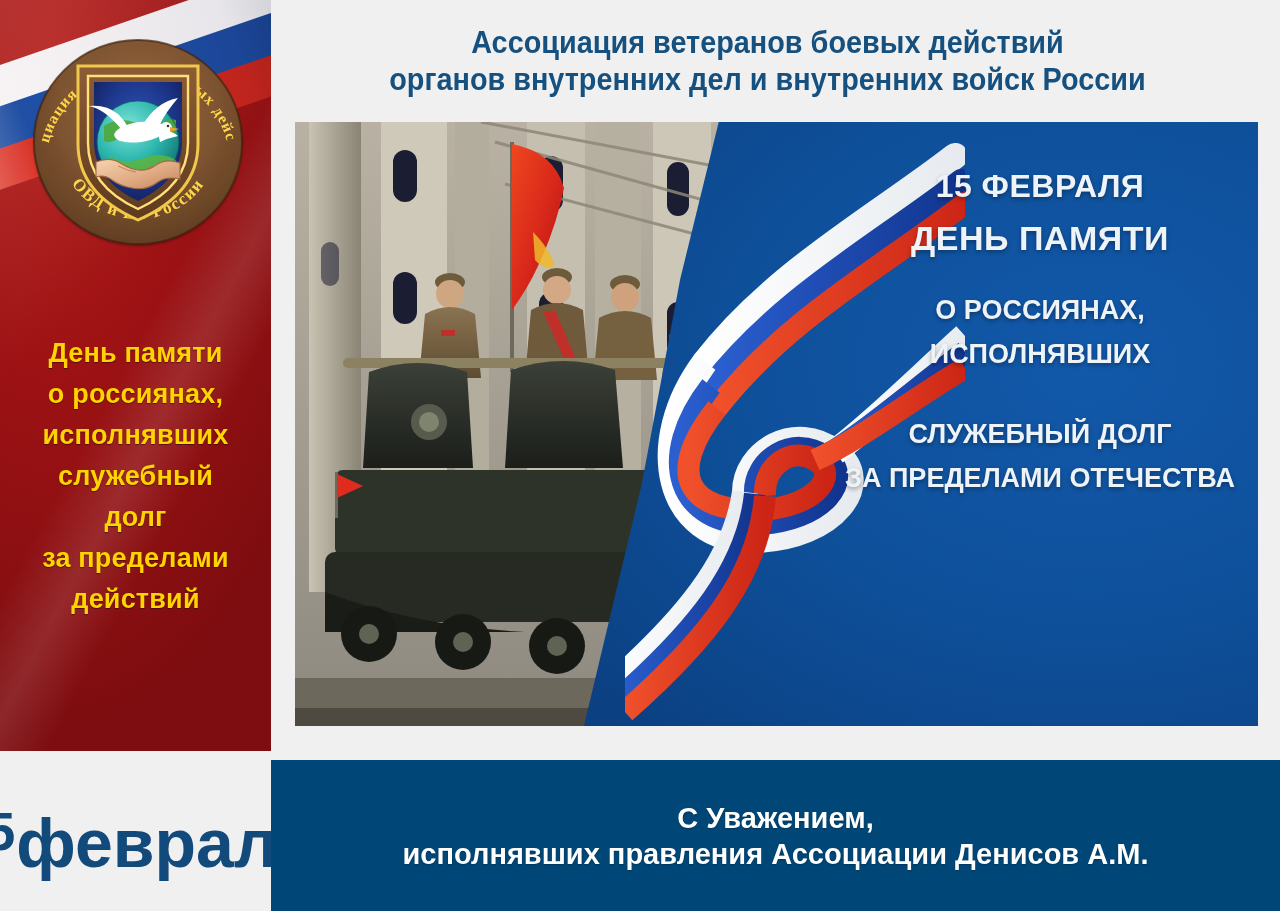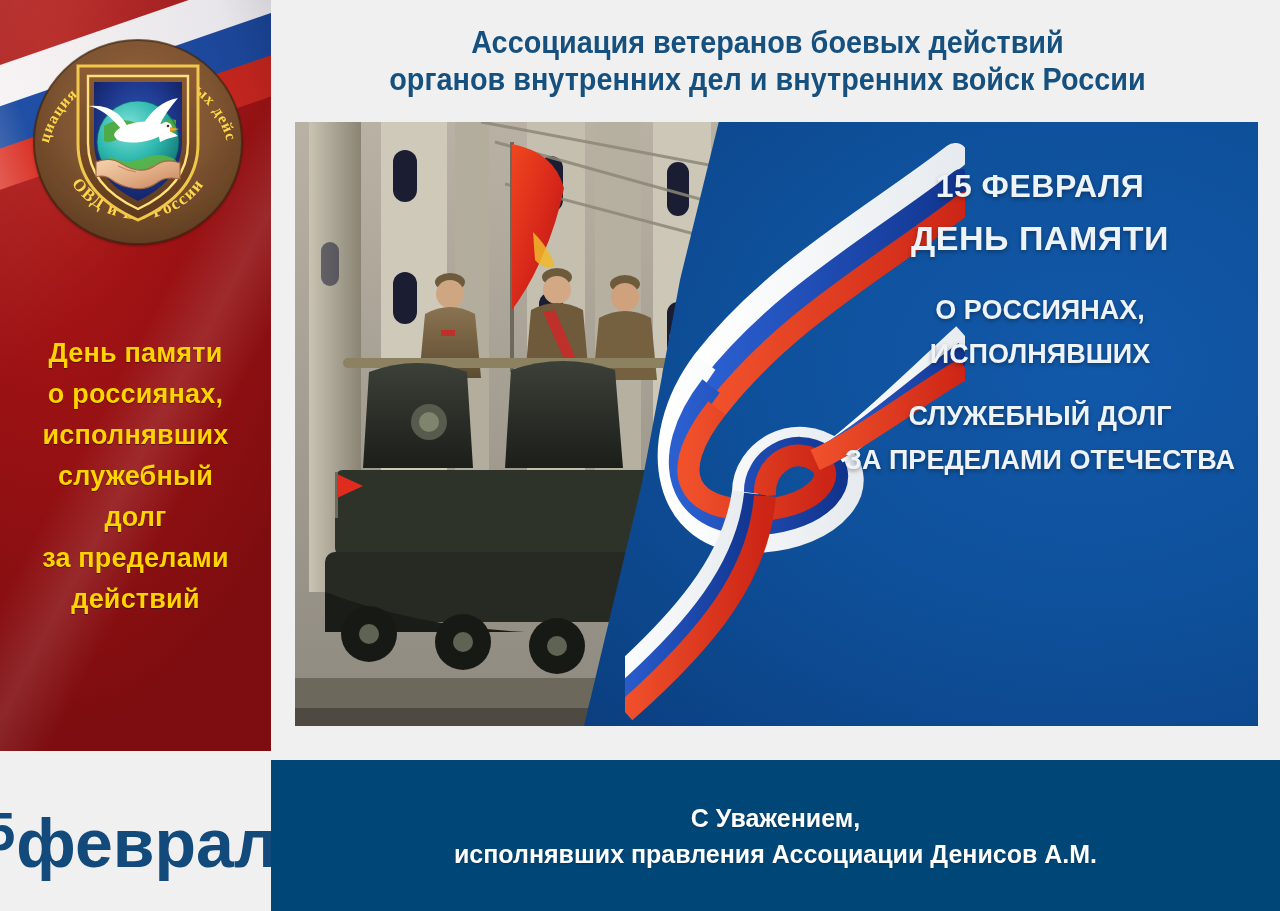--- a/index.html
+++ b/index.html
@@ -90,21 +90,21 @@
   .posterText{
     position:absolute;left:540px;top:38px;width:410px;
     color:#eef3f8;text-align:center;
     font-family:"Liberation Sans Narrow","Liberation Sans",sans-serif;
     text-shadow:0 2px 4px rgba(0,0,0,.35);
   }
   .pt-l1{font-size:32px;font-weight:700;letter-spacing:.5px;line-height:52px;}
   .pt-l2{font-size:34px;font-weight:700;letter-spacing:.5px;line-height:48px;margin-top:2px;}
   .pt-l3{font-size:27px;font-weight:700;line-height:44px;margin-top:26px;}
   .pt-l4{font-size:27px;font-weight:700;line-height:44px;}
-  .pt-l5{font-size:27px;font-weight:700;line-height:44px;margin-top:18px;}
+  .pt-l5{font-size:27px;font-weight:700;line-height:44px;margin-top:36px;}
   .pt-l6{font-size:27px;font-weight:700;line-height:44px;text-align:center;}
   .ribbonwrap{position:absolute;left:330px;top:0;width:340px;height:604px;}
 
   
   .datebox{
     position:absolute;left:0;top:751px;width:271px;height:160px;
     background:#f0f0f0;display:flex;flex-direction:row;
     align-items:center;justify-content:center;
     color:#134a7c;font-weight:700;line-height:1.0;
   }
@@ -112,21 +112,21 @@
   .datebox .d2{font-size:68px;margin-top:24px;}
 
   
   .footer{
     position:absolute;left:271px;top:760px;width:1009px;height:151px;
     background:#004777;color:#ffffff;text-align:center;
     display:flex;flex-direction:column;align-items:center;justify-content:center;
     font-family:"Liberation Sans Narrow","Liberation Sans",sans-serif;
     font-weight:700;
   }
-  .footer div{white-space:nowrap;line-height:36px;font-size:25px;
+  .footer div{white-space:nowrap;line-height:36px;font-size:29px;
     text-shadow:0 1px 2px rgba(0,0,0,.25);}
 </style>
 </head>
 <body>
 
 <div class="page">
 
   <div class="left-panel">
     <div class="sheen"></div>
 

